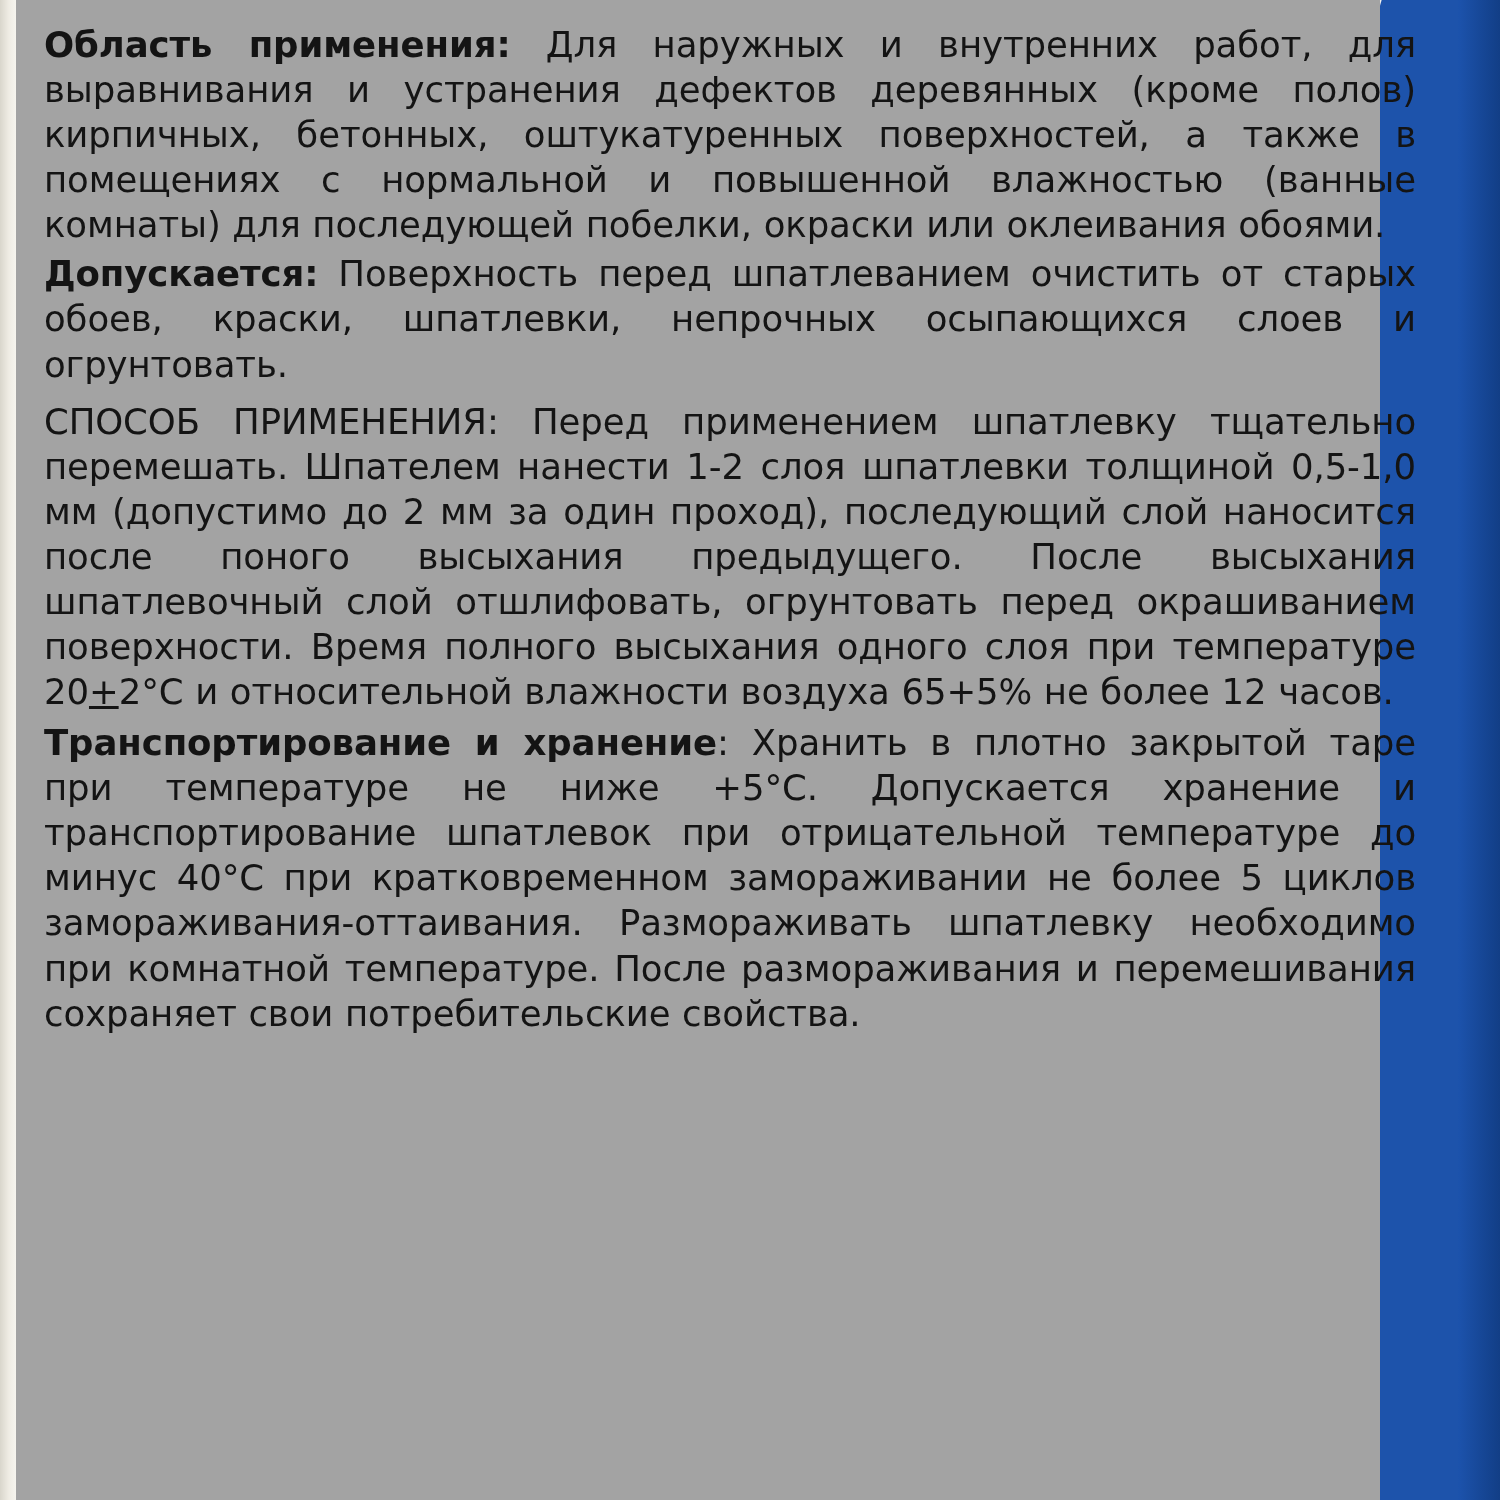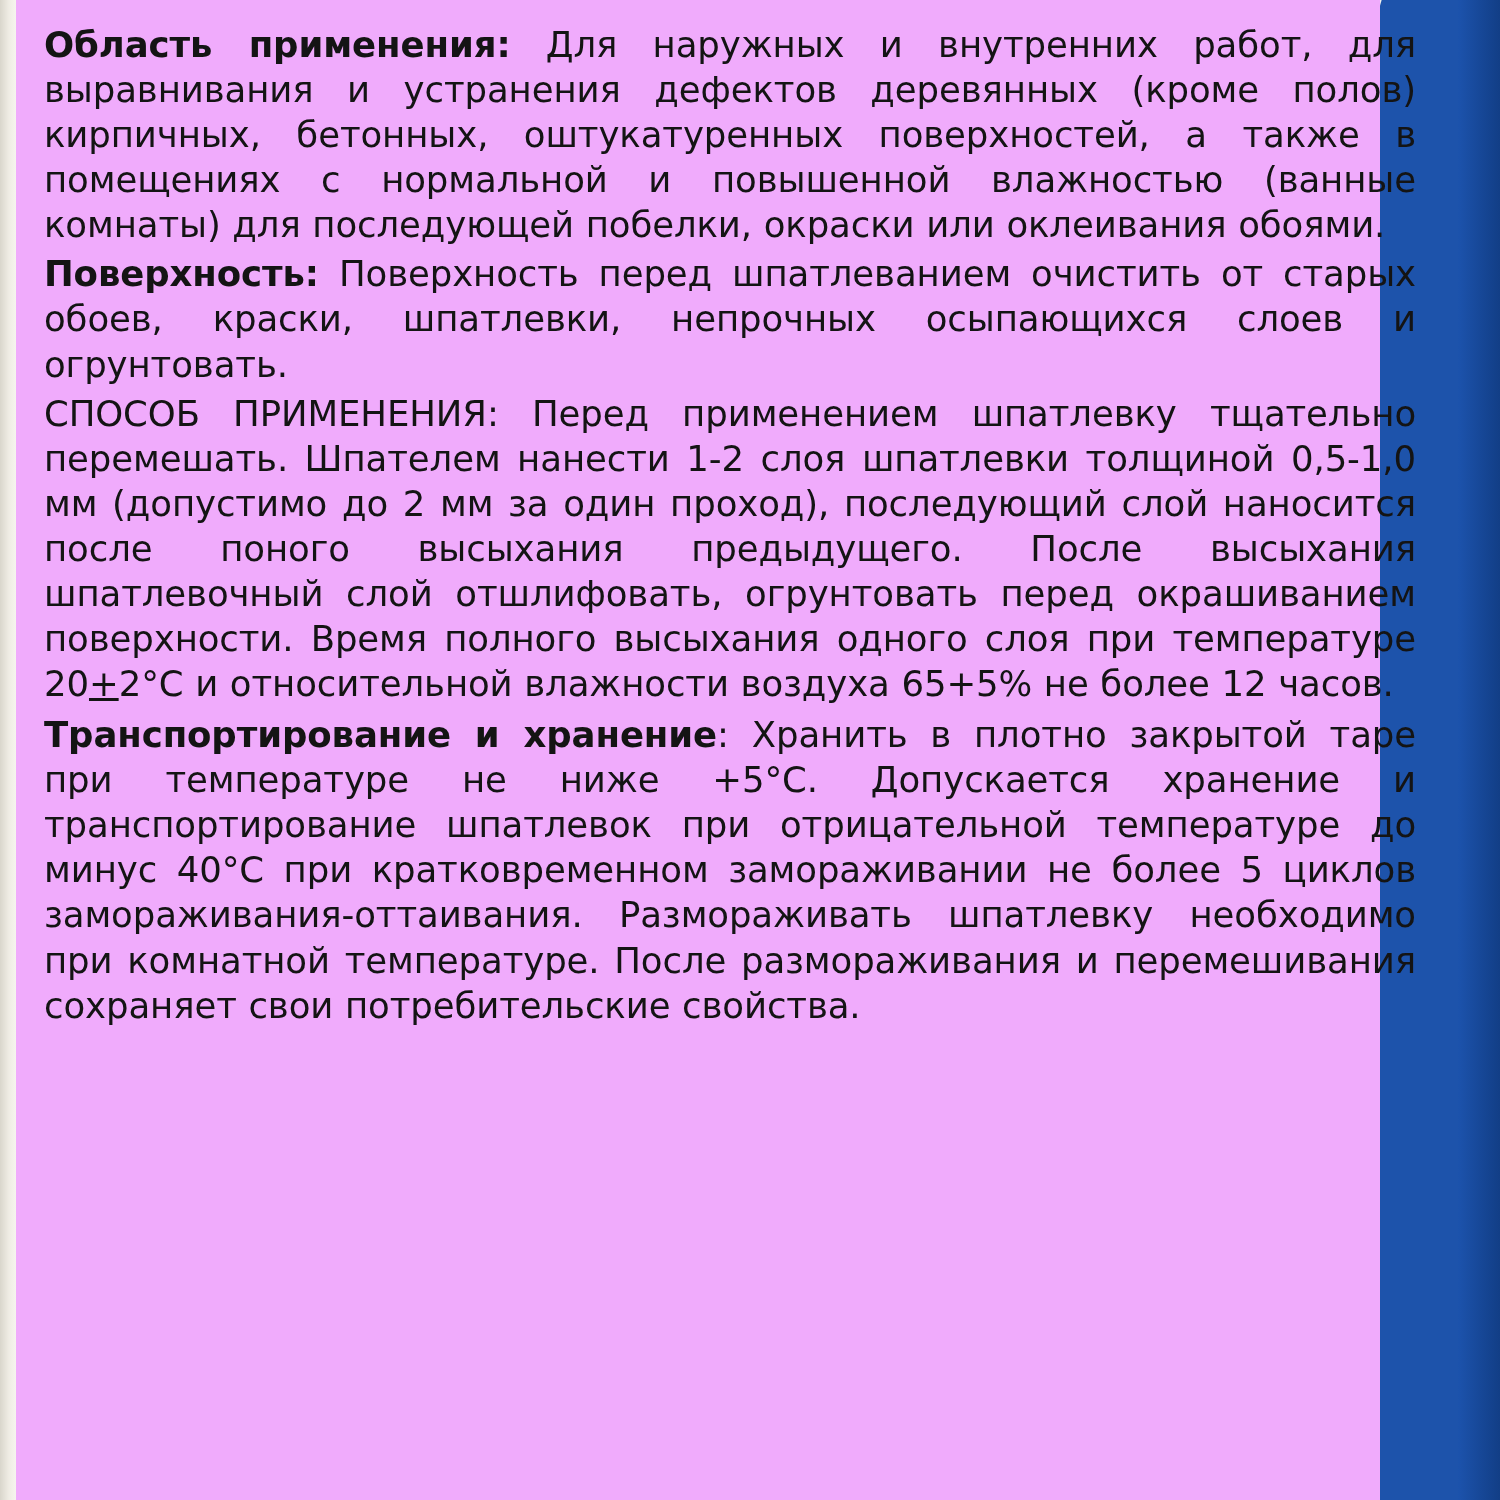--- a/index.html
+++ b/index.html
@@ -12,21 +12,21 @@
     background: #f4f2ec;
     font-family: "DejaVu Sans", sans-serif;
     overflow: hidden;
     position: relative;
   }
 
   
   #label-root {
     position: absolute;
     inset: 0;
-    background: #f0abfc;
+    background: #a3a3a3;
     text-decoration: underline;
   }
 
   
   #left-edge {
     position: absolute;
     left: 0;
     top: 0;
     width: 16px;
     height: 100%;
@@ -93,21 +93,21 @@
     font-weight: bold;
   }
   .lead-plain {
     font-weight: normal;
   }
 
   
   #para-application { width: 1372px; }
   #para-properties  { width: 1372px; margin-top: 4px;}
   #para-preparation { width: 1372px; margin-top: 4px;}
-  #para-method      { width: 1372px; margin-top: 4px;}
+  #para-method      { width: 1372px; margin-top: 12px;}
   #para-storage     { width: 1372px; margin-top: 6px;}
 
   .nowrap { white-space: nowrap; }
 
   .underlined-plus {
     text-decoration: underline;
   }
 </style>
 </head>
 <body>
@@ -123,21 +123,21 @@
   </div>
 
   <div id="content">
 
     <p class="para" id="para-application">
       <span class="lead">Область применения:</span><span> Для наружных и внутренних работ, для выравнивания и устранения дефектов деревянных (кроме полов) кирпичных, бетонных, оштукатуренных поверхностей, а также в помещениях  с нормальной и повышенной влажностью (ванные комнаты) для последующей побелки, окраски или оклеивания обоями.</span>
     </p>
 
 
     <p class="para" id="para-preparation">
-      <span class="lead">Поверхность:</span><span> Поверхность перед шпатлеванием очистить от старых обоев, краски, шпатлевки, непрочных осыпающихся слоев и огрунтовать.</span>
+      <span class="lead">Допускается:</span><span> Поверхность перед шпатлеванием очистить от старых обоев, краски, шпатлевки, непрочных осыпающихся слоев и огрунтовать.</span>
     </p>
 
     <p class="para" id="para-method">
       <span class="lead-plain">СПОСОБ ПРИМЕНЕНИЯ:</span><span> Перед применением шпатлевку тщательно перемешать. Шпателем нанести  1-2 слоя шпатлевки толщиной 0,5-1,0 мм (допустимо до 2 мм за один проход), последующий слой наносится после поного высыхания предыдущего. После высыхания шпатлевочный слой отшлифовать, огрунтовать перед окрашиванием поверхности. Время полного высыхания одного слоя при температуре 20</span><span class="nowrap"><span class="underlined-plus">+</span><span>2</span><span>°С</span></span><span> и относительной влажности воздуха 65+5% не более 12 часов.</span>
     </p>
 
     <p class="para" id="para-storage">
       <span class="lead">Транспортирование и хранение</span><span>: Хранить в плотно закрытой таре при температуре не ниже +5°С. Допускается хранение и транспортирование шпатлевок при отрицательной температуре до минус 40°С при кратковременном замораживании не более 5 циклов замораживания-оттаивания. Размораживать шпатлевку необходимо при комнатной температуре. После размораживания и перемешивания сохраняет свои потребительские свойства.</span>
     </p>
 

